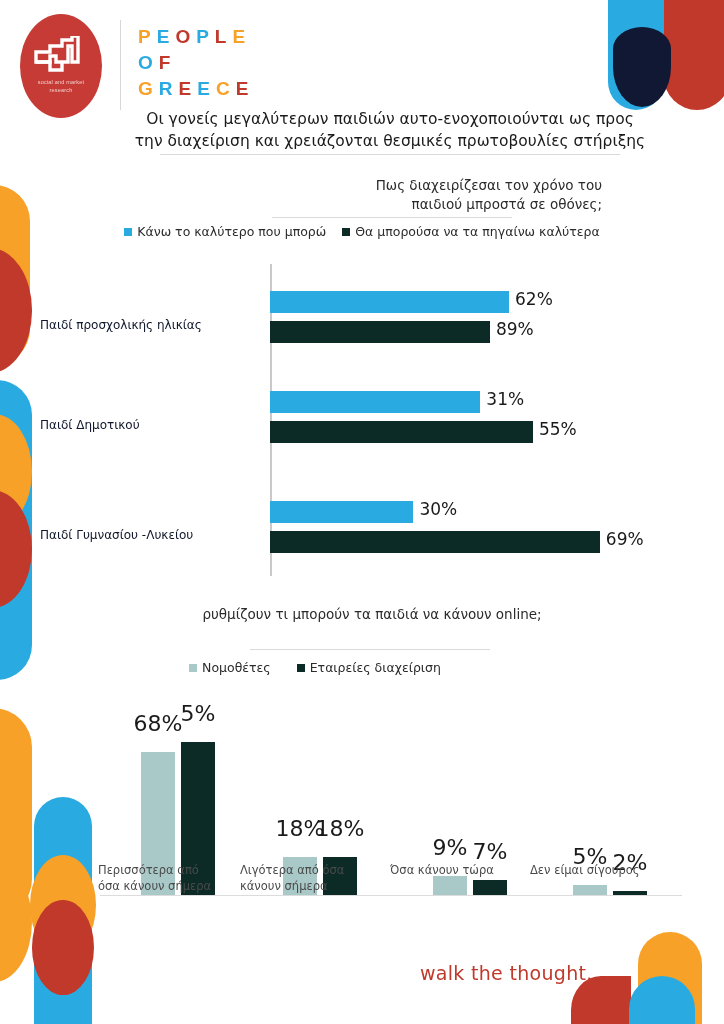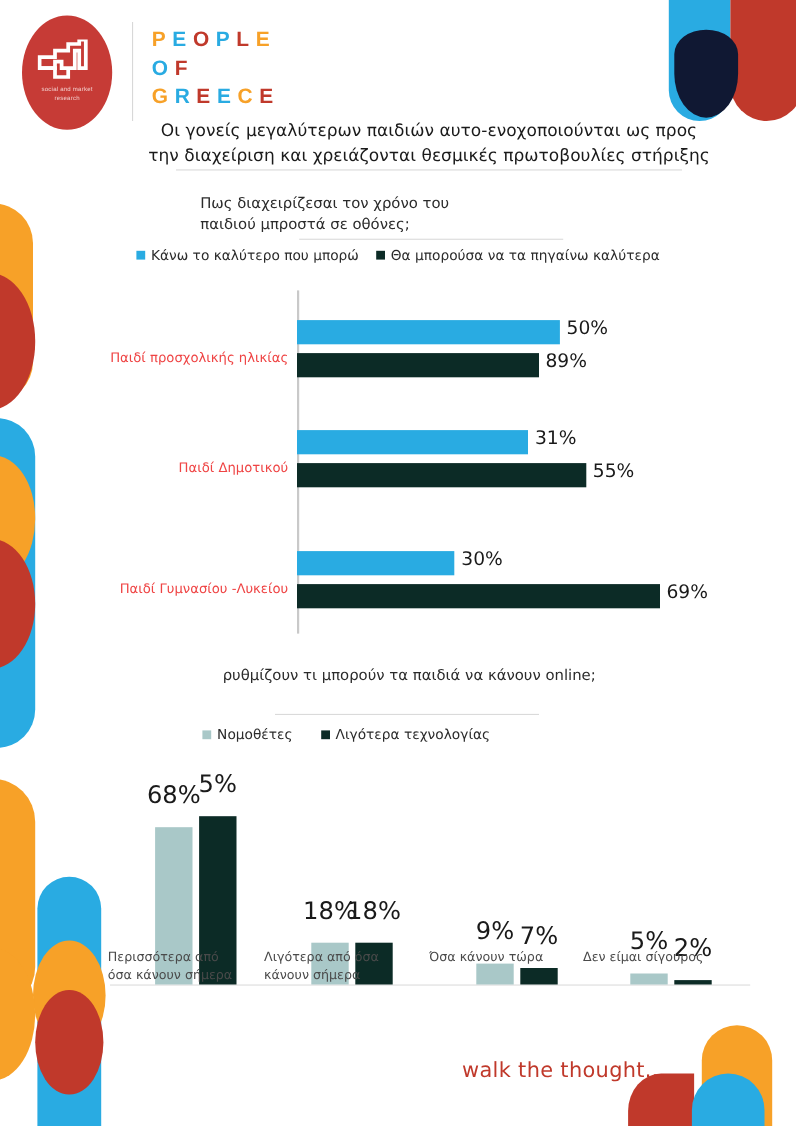--- a/index.html
+++ b/index.html
@@ -79,38 +79,38 @@
   }
   .headline-rule {
     position: absolute; left: 160px; top: 154px; width: 460px;
     height: 1px; background: #d9d9d9;
   }
 
   
   .c1 { position: absolute; left: 0; top: 172px; width: 724px; height: 428px; }
   .c1-title {
     position: absolute; left: 182px; top: 4px; width: 420px;
-    text-align: left; font-size: 13.5px; line-height: 19px; color: #2b2b2b;
+    text-align: right; font-size: 13.5px; line-height: 19px; color: #2b2b2b;
     font-family: "DejaVu Sans", sans-serif;
   }
   .c1-rule { position: absolute; left: 272px; top: 45px; width: 240px; height: 1px; background: #dadada; }
   .c1-legend {
     position: absolute; left: 0; top: 52px; width: 724px;
     display: flex; justify-content: center; gap: 16px;
     font-size: 12.5px; color: #2b2b2b; font-family: "DejaVu Sans", sans-serif;
   }
   .legend-item { display: flex; align-items: center; gap: 5px; }
   .legend-swatch { width: 8px; height: 8px; display: inline-block; }
 
   .c1-plot { position: absolute; left: 0; top: 92px; width: 724px; height: 330px; }
   .c1-axis { position: absolute; left: 270px; top: 0; width: 1.5px; height: 312px; background: #c9c9c9; }
   .c1-group { position: absolute; left: 0; width: 724px; height: 100px; }
   .c1-cat {
     position: absolute; left: 40px; width: 222px; top: 38px;
-    text-align: right; font-size: 12px; color: #ef4444;
+    text-align: left; font-size: 12px; color: #0f172a;
     font-family: "DejaVu Sans", sans-serif;
   }
   .c1-bar { position: absolute; left: 270px; height: 22px; }
   .c1-bar.b1 { top: 11px; }
   .c1-bar.b2 { top: 41px; }
   .c1-val {
     position: absolute; font-size: 17px; color: #1a1a1a;
     font-family: "DejaVu Sans", sans-serif;
   }
 
@@ -210,21 +210,21 @@
         <div class="legend-item">
           <span class="legend-swatch" style="background: rgb(12, 43, 38);"></span>
           <span>Θα μπορούσα να τα πηγαίνω καλύτερα</span>
         </div>
       </div>
     <div class="c1-plot" id="c1-plot">
       <div class="c1-axis"></div>
     <div class="c1-group" style="top: 16px;">
           <div class="c1-cat">Παιδί προσχολικής ηλικίας</div>
           <div class="c1-bar b1" style="width: 239px; background: rgb(41, 171, 226);"></div>
-          <div class="c1-val" style="left: 515px; top: 9px;">50%</div>
+          <div class="c1-val" style="left: 515px; top: 9px;">62%</div>
           <div class="c1-bar b2" style="width: 219.88px; background: rgb(12, 43, 38);"></div>
           <div class="c1-val" style="left: 495.88px; top: 39px;">89%</div>
         </div>
         <div class="c1-group" style="top: 116px;">
           <div class="c1-cat">Παιδί Δημοτικού</div>
           <div class="c1-bar b1" style="width: 210.32px; background: rgb(41, 171, 226);"></div>
           <div class="c1-val" style="left: 486.32px; top: 9px;">31%</div>
           <div class="c1-bar b2" style="width: 262.9px; background: rgb(12, 43, 38);"></div>
           <div class="c1-val" style="left: 538.9px; top: 39px;">55%</div>
         </div>
@@ -243,21 +243,21 @@
       <div>ρυθμίζουν τι μπορούν τα παιδιά να κάνουν online;</div>
     </div>
     <div class="c2-rule"></div>
     <div class="c2-legend" id="c2-legend">
         <div class="legend-item">
           <span class="legend-swatch" style="background: rgb(169, 200, 200);"></span>
           <span>Νομοθέτες</span>
         </div>
         <div class="legend-item">
           <span class="legend-swatch" style="background: rgb(12, 43, 38);"></span>
-          <span>Λιγότερα τεχνολογίας</span>
+          <span>Εταιρείες διαχείριση</span>
         </div>
       </div>
     <div class="c2-plot" id="c2-plot">
       <div class="c2-baseline"></div>
     <div class="c2-group" style="left: 8px;">
           <div class="c2-cols">
             <div class="c2-bar" style="height: 142.8px; background: rgb(169, 200, 200);">
               <div class="c2-val">68%</div>
             </div>
             <div class="c2-bar" style="height: 153.3px; background: rgb(12, 43, 38);">

